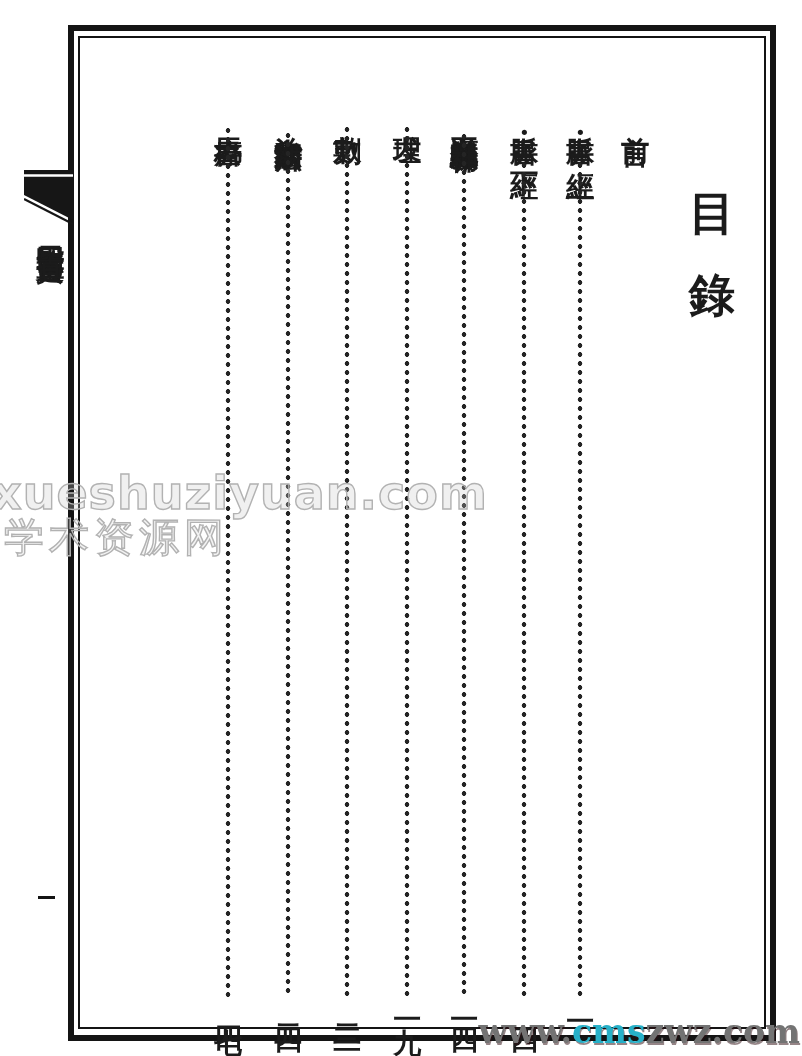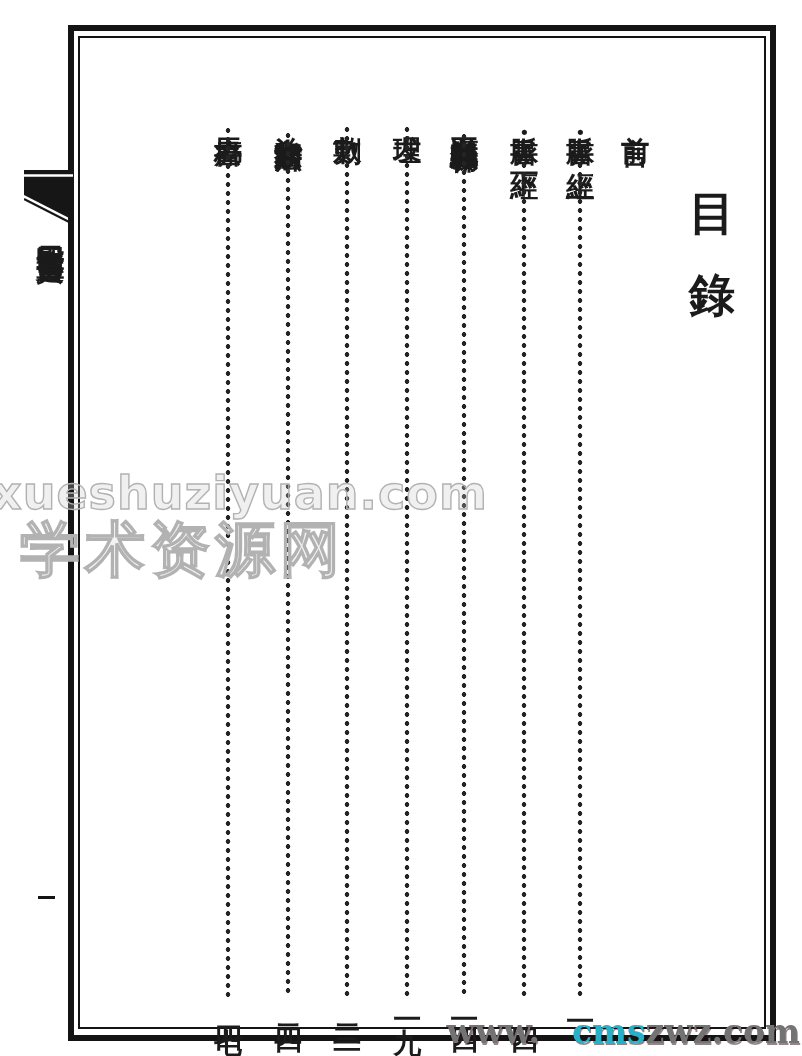--- a/index.html
+++ b/index.html
@@ -63,34 +63,34 @@
 
   
   .wm-latin {
     position:absolute; left:-8px; top:466px; z-index:5;
     font-family:"DejaVu Sans","Liberation Sans",sans-serif;
     font-size:46px; letter-spacing:1px; font-weight:bold;
     color:rgba(200,200,200,0.28); -webkit-text-stroke:1.4px #b2b2b2;
     white-space:nowrap;
   }
   .wm-cjk {
-    position:absolute; left:20px; top:510px; z-index:5;
+    position:absolute; left:4px; top:510px; z-index:5;
     font-family:"DejaVu Sans","Liberation Sans",sans-serif;
-    font-size:60px; letter-spacing:5px; font-weight:bold;
+    font-size:40px; letter-spacing:5px; font-weight:normal;
     color:rgba(200,200,200,0.22); -webkit-text-stroke:1.4px #b2b2b2;
     white-space:nowrap;
   }
   .footer-url {
     position:absolute; right:2px; top:1012px; z-index:6;
     font-family:"DejaVu Serif","Liberation Serif",serif;
     font-weight:bold; font-size:33px; white-space:nowrap;
     text-shadow:1px 2px 0 rgba(45,12,15,0.5);
   }
   .fu-red  { color:#737373; }
-  .fu-cyan { color:#27b0c8;margin-left:32px; }
+  .fu-cyan { color:#27b0c8; }
 </style>
 </head>
 <body>
 
 <div class="page">
 
   <div class="frame-outer"></div>
   <div class="frame-inner"></div>
 
   <svg class="pennant" width="50" height="58" viewBox="0 0 50 58">

